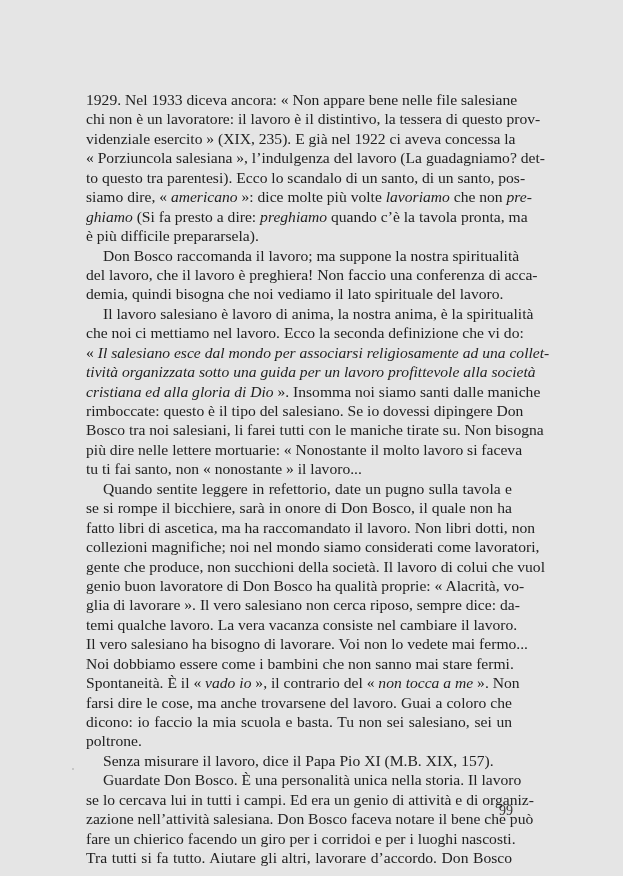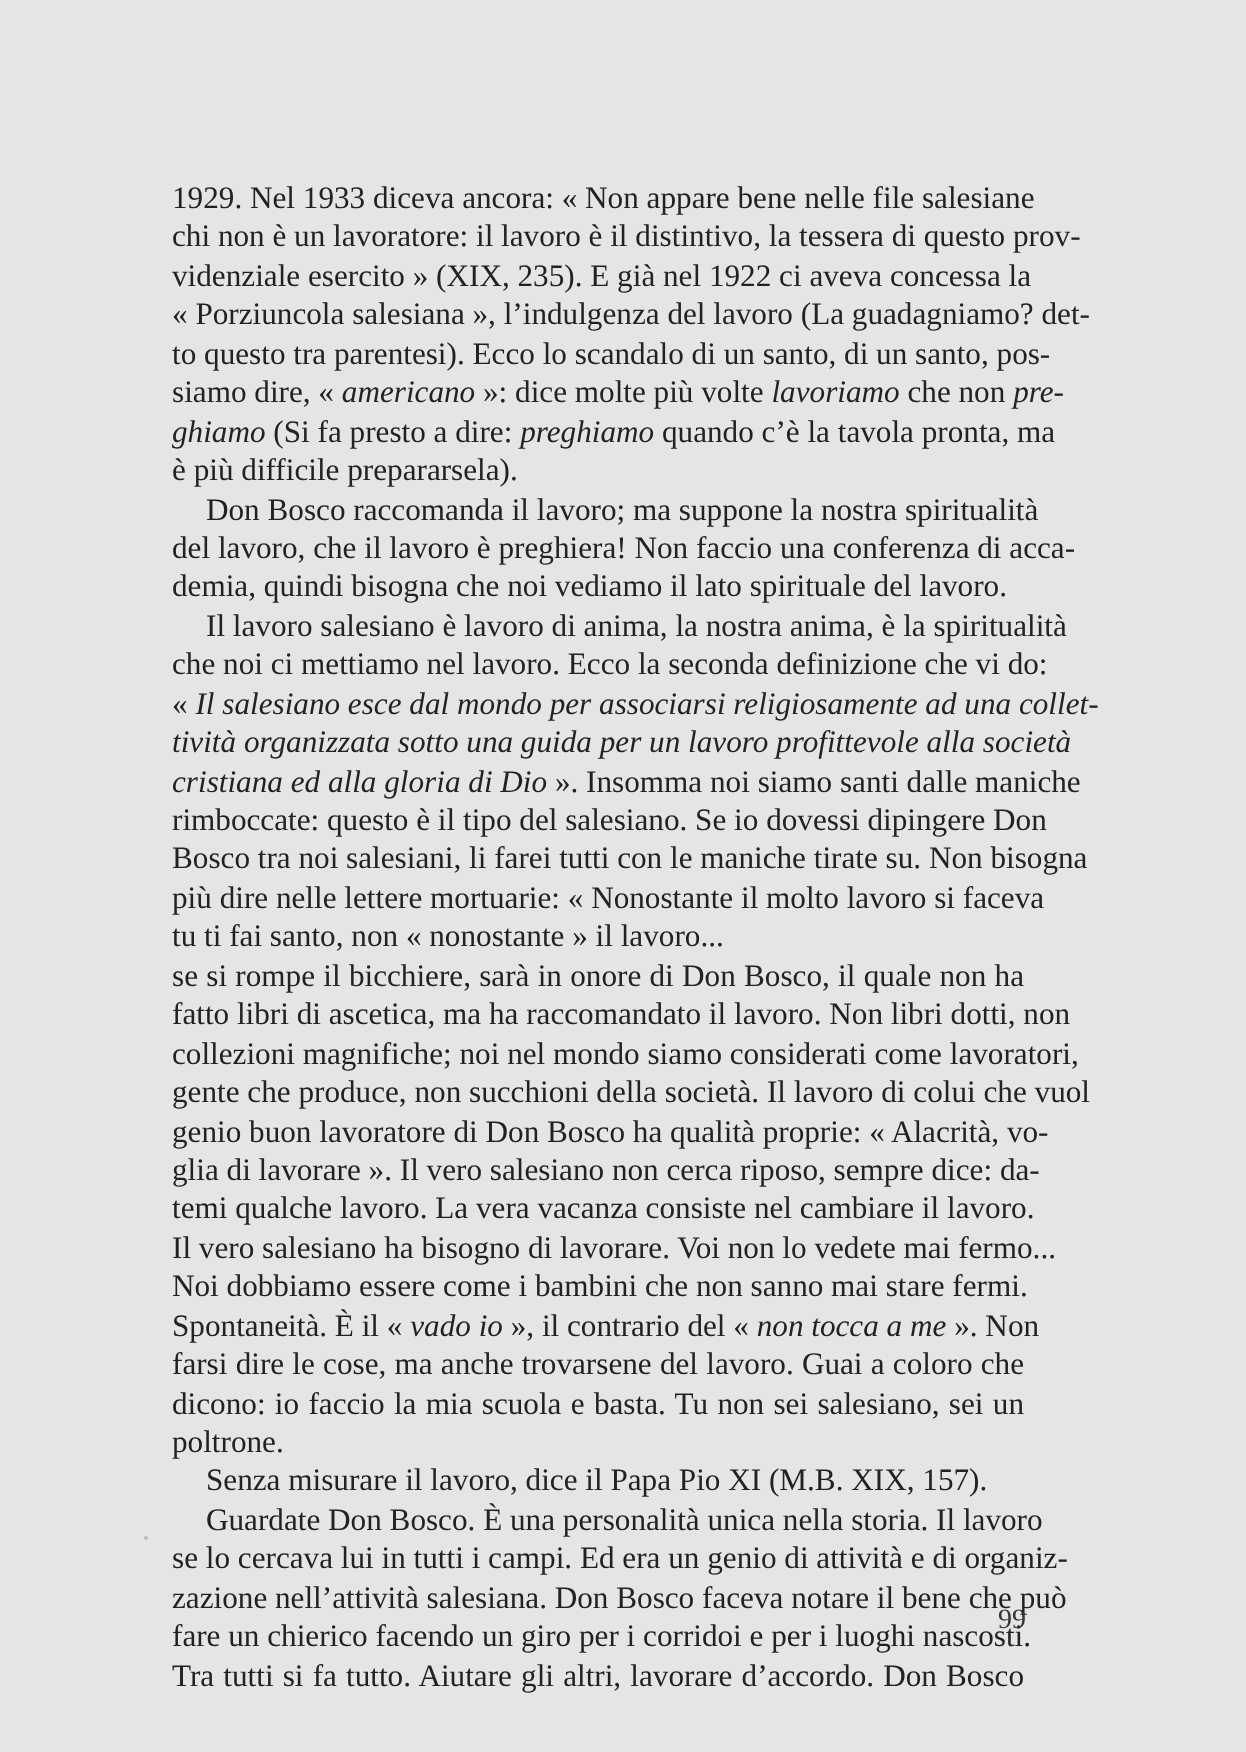--- a/index.html
+++ b/index.html
@@ -50,20 +50,21 @@
         <span class="line"><span>che noi ci mettiamo nel lavoro. Ecco la seconda definizione che vi do:</span></span>
         <span class="line"><span>« </span><i>Il salesiano esce dal mondo per associarsi religiosamente ad una collet-</i></span>
         <span class="line"><i>tività organizzata sotto una guida per un lavoro profittevole alla società</i></span>
         <span class="line"><i>cristiana ed alla gloria di Dio</i><span> ». Insomma noi siamo santi dalle maniche</span></span>
         <span class="line"><span>rimboccate: questo è il tipo del salesiano. Se io dovessi dipingere Don</span></span>
         <span class="line"><span>Bosco tra noi salesiani, li farei tutti con le maniche tirate su. Non bisogna</span></span>
         <span class="line"><span>più dire nelle lettere mortuarie: « Nonostante il molto lavoro si faceva</span></span>
         <span class="line last"><span>tu ti fai santo, non « nonostante » il lavoro...</span></span>
       </div>
       <div>
+        <span class="line indent"><span>Quando sentite leggere in refettorio, date un pugno sulla tavola e</span></span>
         <span class="line"><span>se si rompe il bicchiere, sarà in onore di Don Bosco, il quale non ha</span></span>
         <span class="line"><span>fatto libri di ascetica, ma ha raccomandato il lavoro. Non libri dotti, non</span></span>
         <span class="line"><span>collezioni magnifiche; noi nel mondo siamo considerati come lavoratori,</span></span>
         <span class="line"><span>gente che produce, non succhioni della società. Il lavoro di colui che vuol</span></span>
         <span class="line"><span>genio buon lavoratore di Don Bosco ha qualità proprie: « Alacrità, vo-</span></span>
         <span class="line"><span>glia di lavorare ». Il vero salesiano non cerca riposo, sempre dice: da-</span></span>
         <span class="line"><span>temi qualche lavoro. La vera vacanza consiste nel cambiare il lavoro.</span></span>
         <span class="line"><span>Il vero salesiano ha bisogno di lavorare. Voi non lo vedete mai fermo...</span></span>
         <span class="line"><span>Noi dobbiamo essere come i bambini che non sanno mai stare fermi.</span></span>
         <span class="line"><span>Spontaneità. È il « </span><i>vado io</i><span> », il contrario del « </span><i>non tocca a me</i><span> ». Non</span></span>

